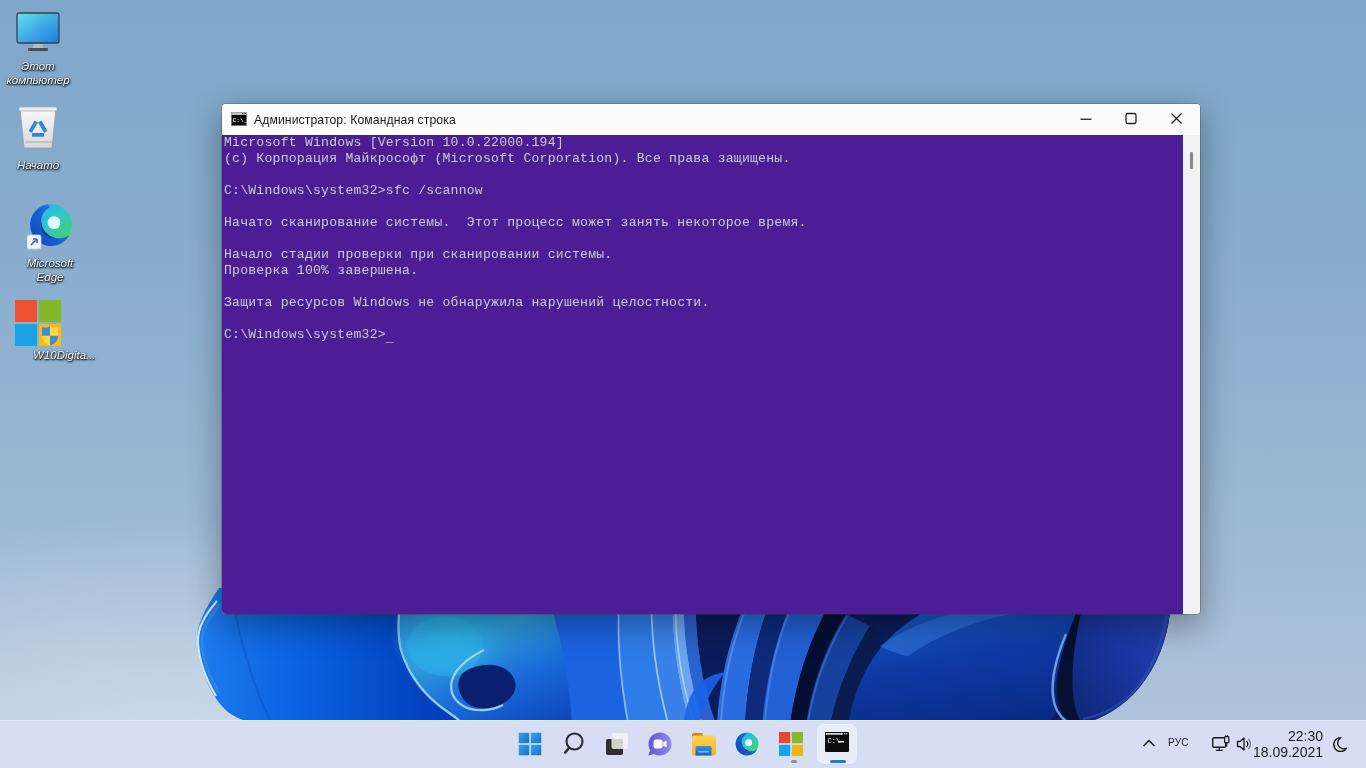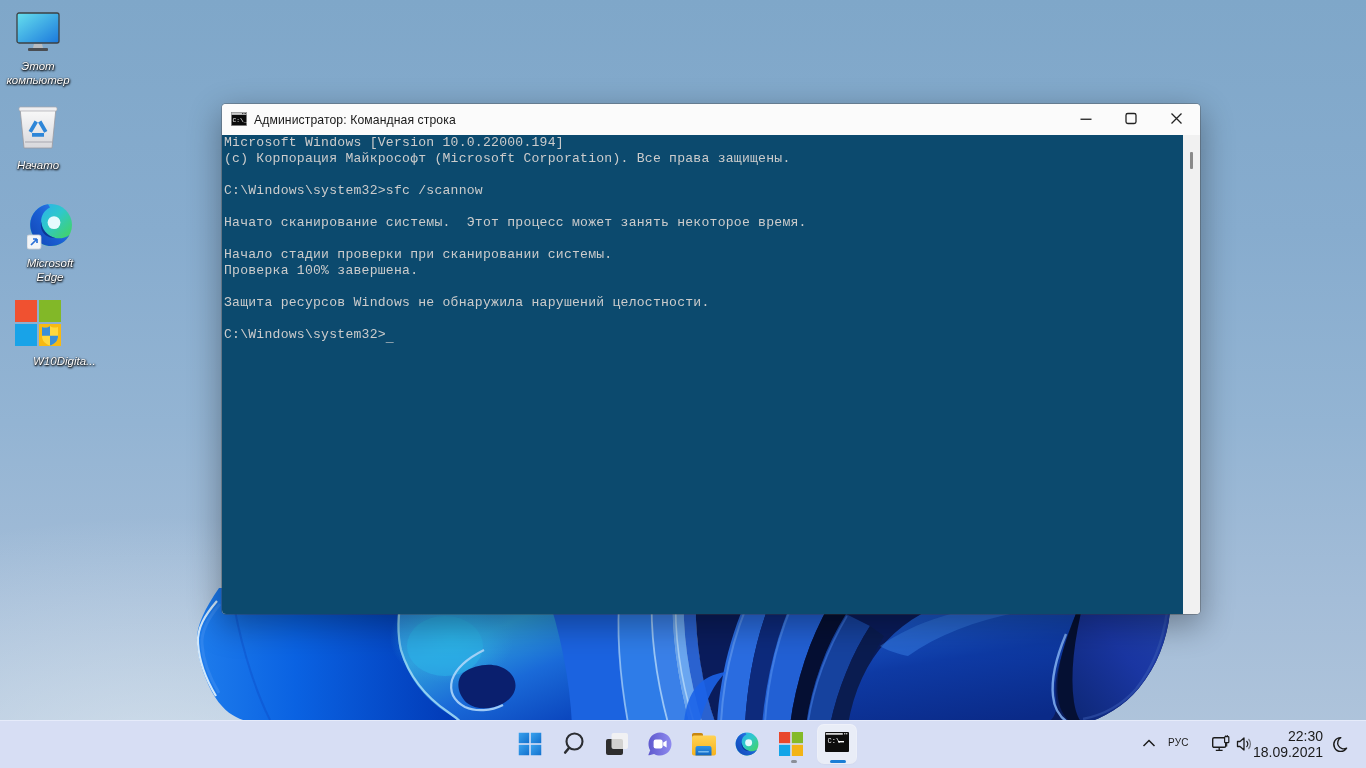--- a/index.html
+++ b/index.html
@@ -19,21 +19,21 @@
   #win {
     position:absolute; left:222px; top:104px; width:978px; height:510px;
     border-radius:4px; overflow:hidden; background:#fbfbfb;
     box-shadow: 0 10px 32px 2px rgba(0,0,0,0.33), 0 0 0 1px rgba(80,80,80,0.35);
   }
   #titlebar { position:absolute; left:0; top:0; width:100%; height:31px; background:#fbfbfb; }
   #titlebar .ttext { position:absolute; left:32px; top:9px; font-size:12.2px; color:#191919; letter-spacing:0.1px; }
   #titlebar .ticon { position:absolute; left:9px; top:7px; }
   .capbtn { position:absolute; top:0; width:46px; height:31px; }
   #console {
-    position:absolute; left:0; top:31px; width:961px; height:520px; background:#0c4a6e;
+    position:absolute; left:0; top:31px; width:961px; height:520px; background:#4c1d95;
   }
   #console pre {
     font-family:"Liberation Mono",monospace; font-size:13.1px; line-height:16px;
     color:#cccccc; padding:0 0 0 2px; letter-spacing:0.235px;
   }
   #scroll {
     position:absolute; right:0; top:31px; width:17px; height:479px; background:#f1f1f1;
   }
   #thumb { position:absolute; left:7px; top:17px; width:3px; height:17px; background:#8a8a8a; border-radius:1px; }
   
@@ -198,21 +198,21 @@
 <div class="dicon" style="left:0; top:300px;">
   <svg width="48" height="48" viewBox="0 0 48 48">
     <rect x="1" y="0" width="22" height="22" fill="#f05130"></rect>
     <rect x="25" y="0" width="22" height="22" fill="#82b828"></rect>
     <rect x="1" y="24" width="22" height="22" fill="#18a3e8"></rect>
     <rect x="25" y="24" width="22" height="22" fill="#f8b912"></rect>
     <path d="M 28,27 C 31,28 34,27.6 36,26 C 38,27.6 41,28 44,27 L 44,36 C 44,40.5 41,44.2 36,45.5 C 31,44.2 28,40.5 28,36 Z" fill="#ffd83e"></path>
     <path d="M 28,27 C 31,28 34,27.6 36,26 L 36,35.8 L 28,35.8 Z" fill="#3a8fd8"></path>
     <path d="M 36,35.8 L 44,35.8 L 44,36 C 44,40.5 41,44.2 36,45.5 Z" fill="#3a8fd8"></path>
   </svg>
-  <div style="margin-top:6px;padding-left:33px;">W10Digita...</div>
+  <div style="padding-left:33px;">W10Digita...</div>
 </div>
 
 <div id="win">
   <div id="titlebar">
     <svg class="ticon" width="16" height="16" viewBox="0 0 16 16">
       <rect x="0.5" y="1.5" width="15" height="13" fill="#0a0a0a" stroke="#7a7a7a" stroke-width="0.8"></rect>
       <rect x="0.5" y="1.5" width="15" height="2.4" fill="#c8c8c8"></rect>
       <rect x="11" y="2.1" width="1" height="1" fill="#333"></rect>
           <rect x="12.6" y="2.1" width="1" height="1" fill="#333"></rect>
           <rect x="14" y="2.1" width="1" height="1" fill="#333"></rect>

